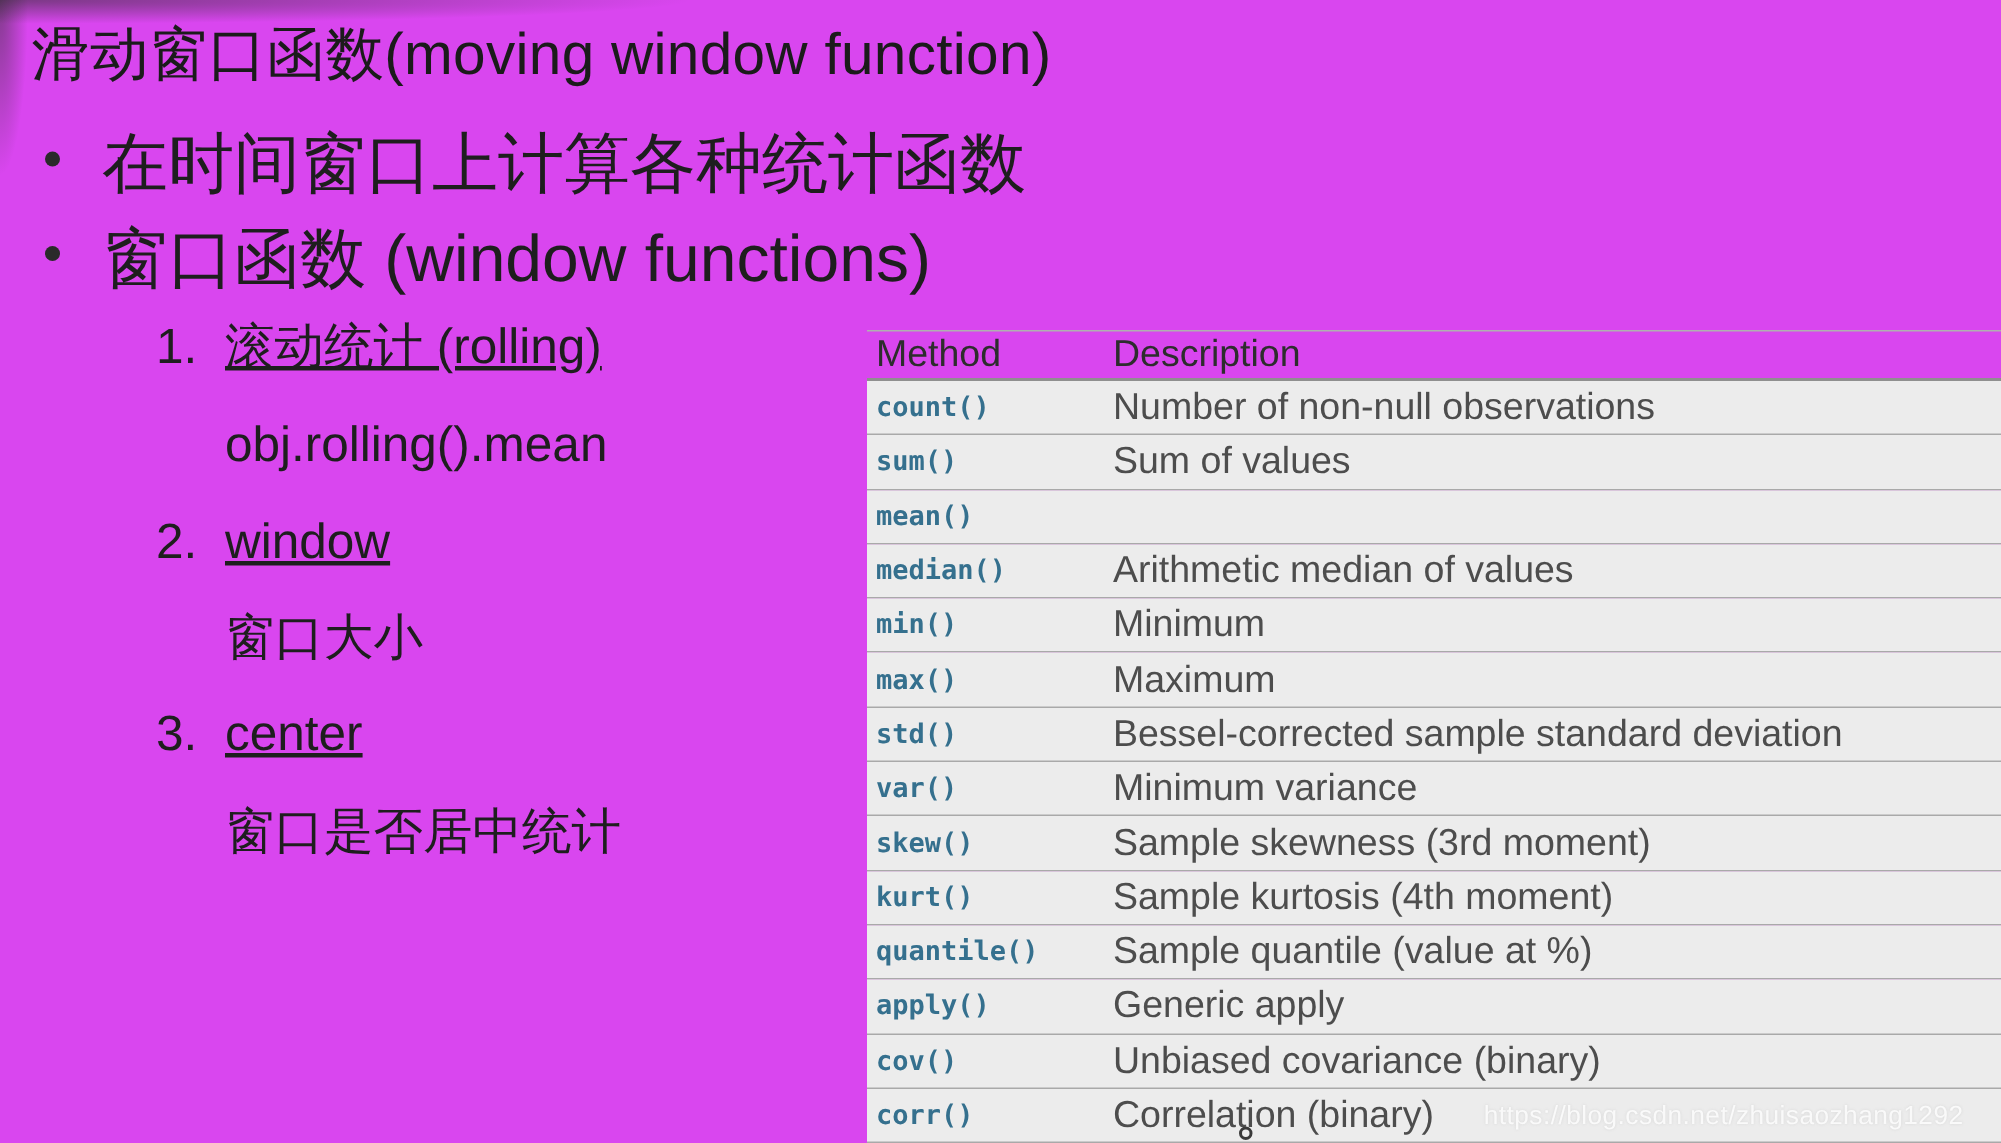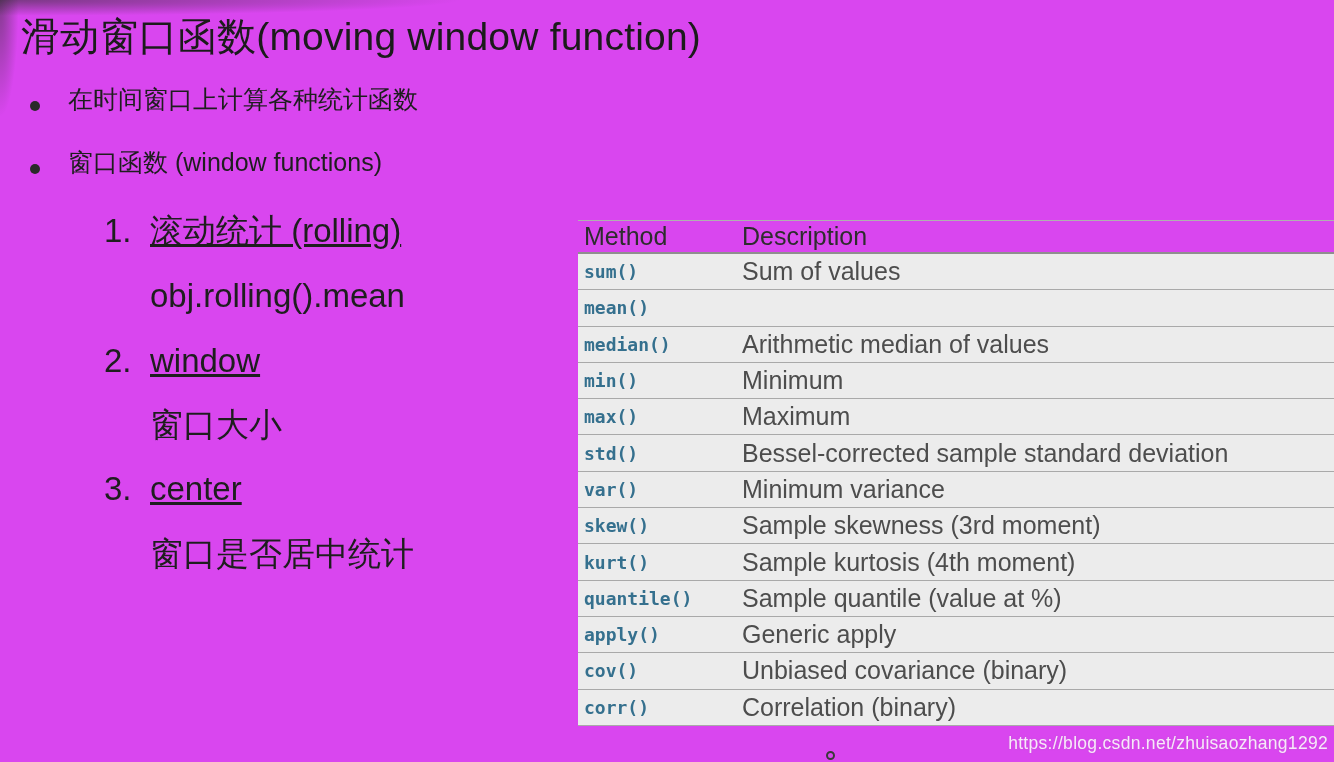--- a/index.html
+++ b/index.html
@@ -21,21 +21,21 @@
   .title{
     position:absolute;left:21px;top:14px;
     font-size:39px;line-height:1.2;color:#1b1b1b;
     letter-spacing:0.2px;white-space:nowrap;
   }
   .bullet-row{position:absolute;left:26px;display:flex;white-space:nowrap;}
   .bullet-row .dot{
     width:10px;height:10px;border-radius:50%;
     background:#2a2a2a;margin:17px 28px 0 4px;flex:0 0 auto;
   }
-  .bullet-row .btext{font-size:25px;line-height:1.2;color:#1e1e1e;}
+  .bullet-row .btext{font-size:44px;line-height:1.2;color:#1e1e1e;}
   .b1{top:84px;}
   .b2{top:147px;}
   .num-line{position:absolute;white-space:nowrap;font-size:33px;line-height:1.2;color:#1e1e1e;}
   .num-line .num{position:absolute;left:0;top:0;}
   .num-line .ltext{position:absolute;left:46px;top:0;text-decoration:underline;}
   .n1a{left:104px;top:211px;}
   .n1b{left:150px;top:276px;}
   .n2a{left:104px;top:341px;}
   .n2b{left:150px;top:405px;}
   .n3a{left:104px;top:469px;}
@@ -63,21 +63,21 @@
   }
   .tcell{white-space:nowrap;overflow:hidden;}
   .tcell.method{
     padding-left:6px;
     font-family:"DejaVu Sans Mono","Liberation Mono",monospace;
     font-weight:bold;font-size:18px;color:#35708e;
   }
   .tcell.desc{font-size:25px;color:#4d4d4d;}
 
   .watermark{
-    position:absolute;right:6px;top:733px;
+    position:absolute;right:25px;top:733px;
     font-size:17.5px;letter-spacing:0.3px;white-space:nowrap;
     color:rgba(253,253,253,0.88);
     text-shadow:0 0 2px rgba(150,150,150,0.25);
   }
   .cursor-artifact{
     position:absolute;left:826px;top:751px;
     width:9px;height:9px;border:2px solid #3a3a3a;border-radius:50%;
     background:transparent;
   }
 </style>
@@ -116,20 +116,24 @@
     <span class="ltext">center</span>
   </div>
   <div class="sub-line n3b">窗口是否居中统计</div>
 
   <div class="mtable">
     <div class="thead">
       <div class="hcell first">Method</div>
       <div class="hcell">Description</div>
     </div>
     <div>
+        <div class="trow">
+          <div class="tcell method">count()</div>
+          <div class="tcell desc">Number of non-null observations</div>
+        </div>
         <div class="trow">
           <div class="tcell method">sum()</div>
           <div class="tcell desc">Sum of values</div>
         </div>
         <div class="trow">
           <div class="tcell method">mean()</div>
         </div>
         <div class="trow">
           <div class="tcell method">median()</div>
           <div class="tcell desc">Arithmetic median of values</div>

